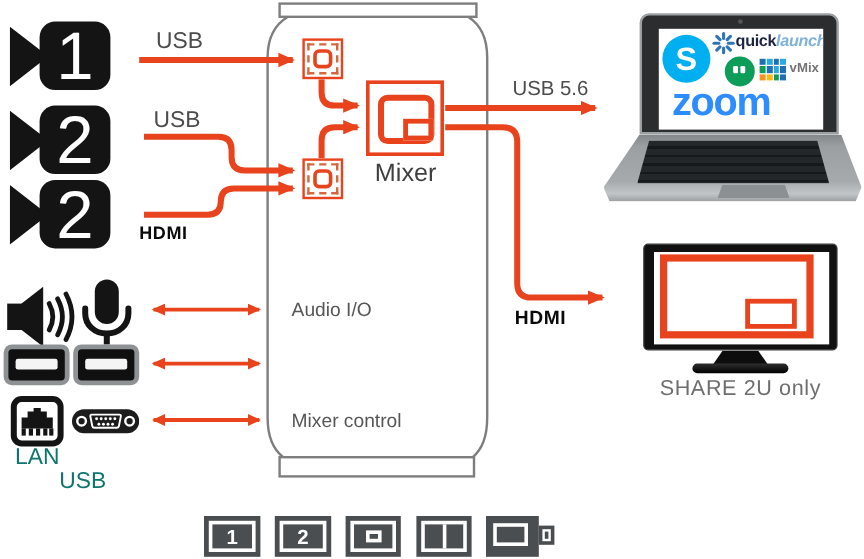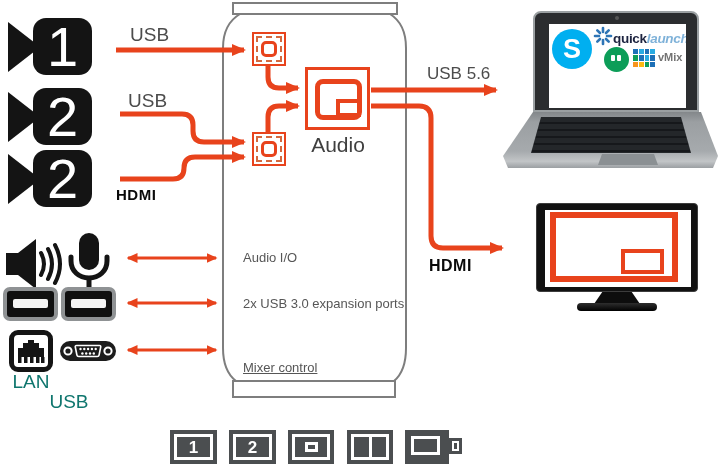--- a/index.html
+++ b/index.html
@@ -33,21 +33,21 @@
   .chip-mid{position:absolute;inset:2px;border:2px dashed #d4693f;}
   .chip-core{position:absolute;inset:7px;border:3px solid var(--accent);border-radius:5px;background:#fff;}
   .mixer-outer{position:absolute;left:305px;top:67px;width:65px;height:63px;background:#fff;
     border:3px solid var(--accent);z-index:2;}
   .mixer-screen{position:absolute;left:7px;top:9px;width:47px;height:41px;border:5px solid var(--accent);border-radius:8px;}
   .mixer-pip{position:absolute;left:28px;top:29px;width:25px;height:18px;border:4px solid var(--accent);background:#fff;}
   .mixer-label{position:absolute;left:300px;top:133px;width:76px;text-align:center;
     font-size:21px;color:#3f3f3f;z-index:2;}
 
   
-  .io-label{position:absolute;left:243px;font-size:13px;color:#565656;z-index:2;}
+  .io-label{position:absolute;left:243px;font-size:16px;color:#565656;z-index:2;}
 
   
   .usb-port{position:absolute;width:55px;height:34px;border:4px solid #8f9294;border-radius:7px;
     background:#101010;z-index:2;}
   .usb-tongue{position:absolute;left:6px;top:8px;width:35px;height:9px;background:#f4f4f4;border-radius:2px;}
   .lan-box{position:absolute;left:9px;top:330px;width:44px;height:42px;border:5px solid var(--ink);
     border-radius:9px;background:#fff;z-index:2;}
   .port-label{position:absolute;font-size:19px;color:#0f766e;z-index:2;}
 
   
@@ -65,21 +65,21 @@
   .laptop-kbd{position:absolute;left:28px;top:5px;width:160px;height:36px;
     clip-path:polygon(10px 0,150px 0,160px 36px,0 36px);
     background:repeating-linear-gradient(180deg,#24272a 0 5px,#16181b 5px 7px);}
   .laptop-touchpad{position:absolute;left:95px;top:42px;width:60px;height:11px;background:#8b9093;
     clip-path:polygon(4px 0,56px 0,60px 11px,0 11px);}
 
   
   .skype-badge{position:absolute;left:3px;top:5px;width:40px;height:40px;border-radius:50%;
     background:#00aff0;display:flex;align-items:center;justify-content:center;}
   .skype-s{color:#fff;font-size:27px;font-weight:700;}
-  .ql-row{position:absolute;left:44px;top:2px;display:flex;align-items:flex-end;}
+  .ql-row{position:absolute;left:44px;top:2px;display:flex;align-items:flex-start;}
   .ql-text{font-size:13.5px;font-weight:700;letter-spacing:-.3px;}
   .ql-dark{color:#1d2440;}
   .ql-light{color:#7fb2d9;font-style:italic;}
   .hangouts-badge{position:absolute;left:55px;top:23px;width:25px;height:25px;border-radius:50%;
     background:#0c9d58;}
   .hangouts-quotes{position:absolute;left:7px;top:8px;width:4px;height:6px;background:#fff;border-radius:1px;
     box-shadow:6px 0 0 #fff;}
   .vmix-grid{position:absolute;left:84px;top:25px;width:22px;height:18px;display:grid;
     grid-template-columns:repeat(4,1fr);grid-template-rows:repeat(3,1fr);gap:1px;}
   .vmix-grid div{width:100%;height:100%;}
@@ -178,25 +178,24 @@
   </div>
   <div class="chip" style="left:252px;top:132px;">
     <div class="chip-mid"></div>
     <div class="chip-core"></div>
   </div>
 
   <div class="mixer-outer">
     <div class="mixer-screen"></div>
     <div class="mixer-pip"></div>
   </div>
-  <div class="mixer-label">Audio</div>
+  <div class="mixer-label">Mixer</div>
 
   <div class="io-label" style="top:250px;">Audio I/O</div>
-  <div class="io-label" style="top:296px;">2x USB 3.0 expansion ports</div>
-  <div class="io-label" style="top:360px;text-decoration:underline;">Mixer control</div>
+  <div class="io-label" style="top:343px;">Mixer control</div>
 
   <svg class="abs" style="left:5px;top:238px;z-index:2;" width="58" height="52" viewBox="0 0 58 52">
     <rect x="1" y="15" width="13" height="22" fill="#141414"></rect>
     <polygon points="13,15 31,1 31,51 13,37" fill="#141414"></polygon>
     <path d="M36,15 Q42,26 36,37" stroke="#141414" stroke-width="4" fill="none" stroke-linecap="round"></path>
     <path d="M43,11 Q51,26 43,41" stroke="#141414" stroke-width="4" fill="none" stroke-linecap="round"></path>
     <path d="M50,7 Q60,26 50,45" stroke="#141414" stroke-width="4" fill="none" stroke-linecap="round"></path>
   </svg>
   <svg class="abs" style="left:68px;top:232px;z-index:2;" width="42" height="62" viewBox="0 0 42 62">
     <rect x="11" y="1" width="20" height="37" rx="10" fill="#141414"></rect>
@@ -279,35 +278,37 @@
         <div style="background:#0f9d58;"></div>
           <div style="background:#1d70b7;"></div>
         <div style="background:#29abe2;"></div>
           <div style="background:#1d70b7;"></div>
         <div style="background:#f7941d;"></div>
           <div style="background:#fdb913;"></div>
         <div style="background:#0f9d58;"></div>
           <div style="background:#1d70b7;"></div>
       </div>
       <div class="vmix-text">vMix</div>
+      <div class="zoom-text">zoom</div>
     </div>
   </div>
   <div class="laptop-base">
     <div class="laptop-kbd"></div>
     <div class="laptop-touchpad"></div>
   </div>
 
   <div class="tv-bezel">
     <div class="tv-screen">
       <div class="tv-share-rect"></div>
       <div class="tv-pip-rect"></div>
     </div>
   </div>
   <div class="tv-neck"></div>
   <div class="tv-foot"></div>
+  <div class="tv-caption">SHARE 2U only</div>
 
   <div class="mode" style="left:170px;width:47px;">
     <div class="mode-frame">
       <span class="mode-num">1</span>
     </div>
   </div>
   <div class="mode" style="left:229px;width:47px;">
     <div class="mode-frame">
       <span class="mode-num">2</span>
     </div>

